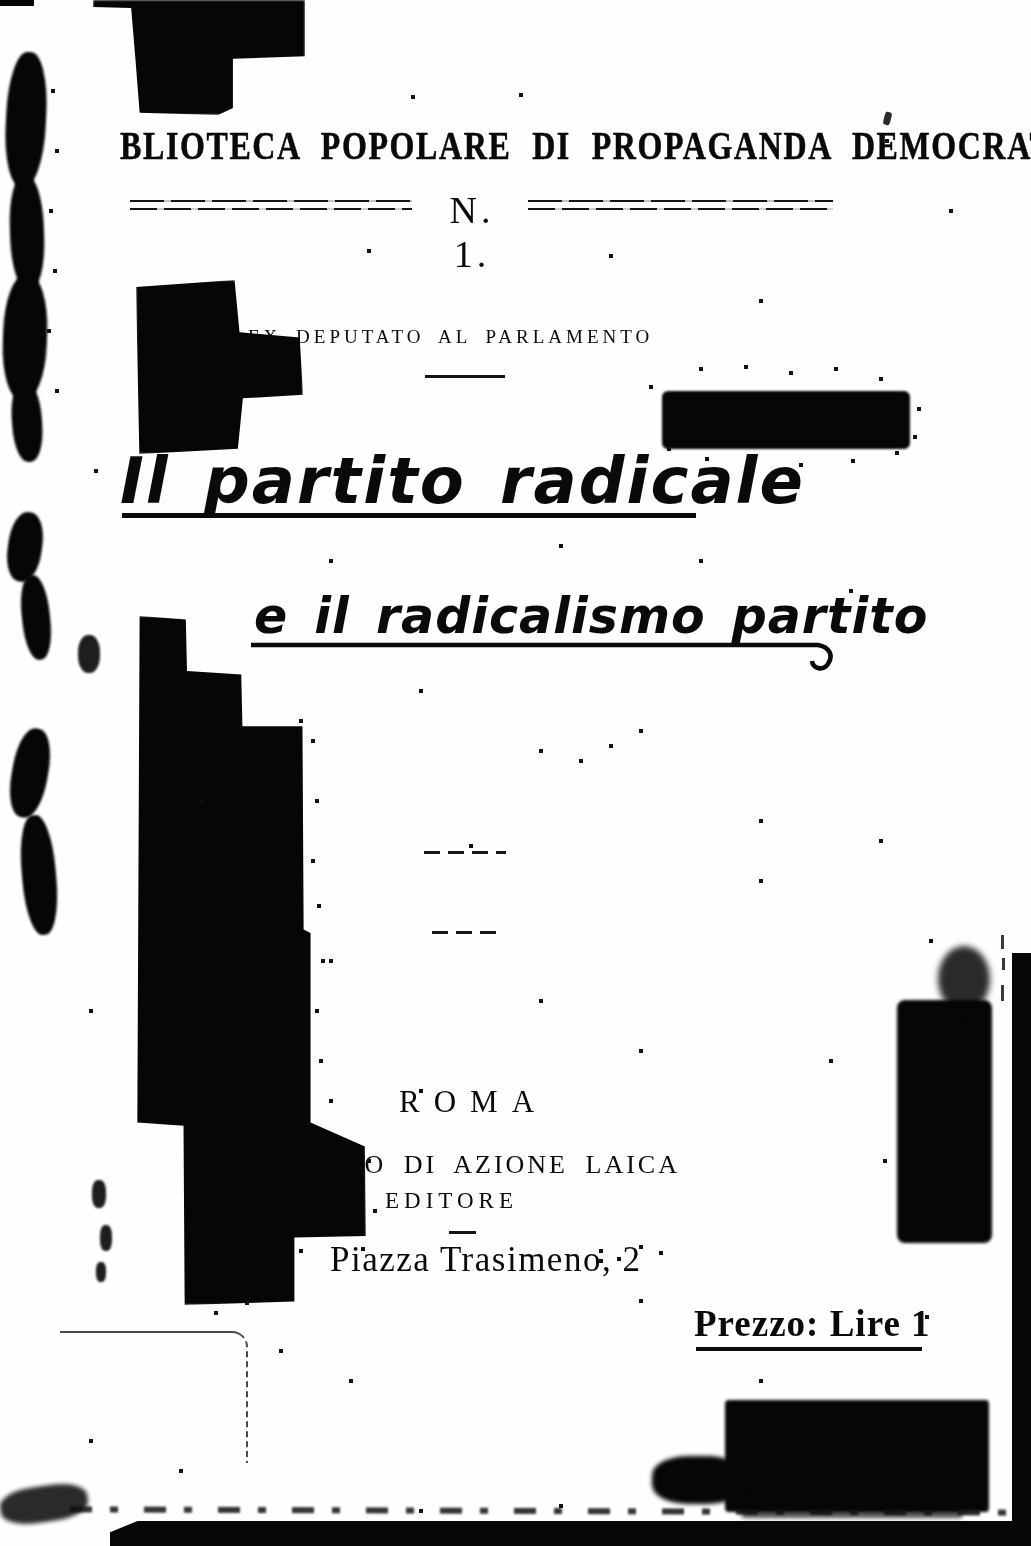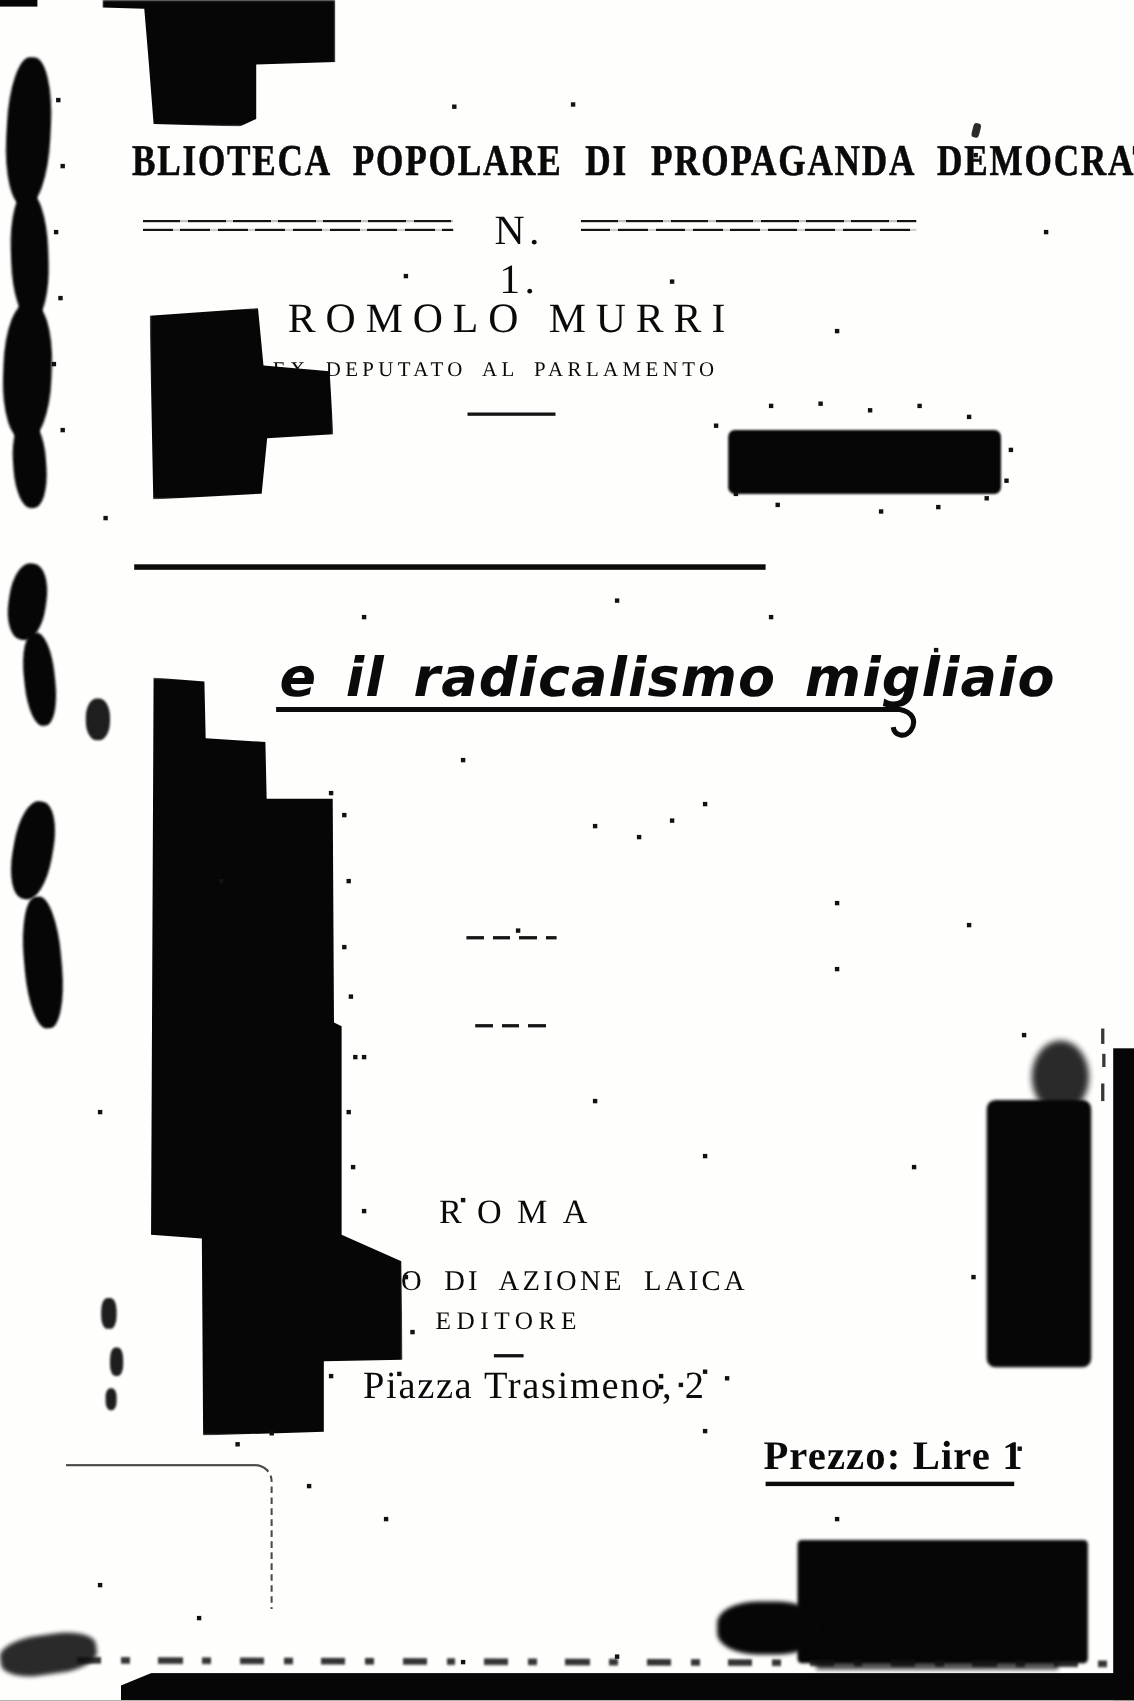--- a/index.html
+++ b/index.html
@@ -25,21 +25,21 @@
     left:120px;top:444px;font-size:64px;font-weight:bold;font-style:italic;
     font-family:"DejaVu Sans", sans-serif;letter-spacing:2px;word-spacing:10px;
   }
   .book-title-2{
     left:254px;top:588px;font-size:49px;font-weight:bold;font-style:italic;
     font-family:"DejaVu Sans", sans-serif;letter-spacing:1px;word-spacing:8px;
   }
   .edition-note{left:350px;top:862px;width:230px;font-size:31px;letter-spacing:1px;text-align:center;}
   .imprint-city{left:385px;top:1084px;width:160px;font-size:31px;letter-spacing:14px;text-align:center;text-indent:14px;}
   .imprint-publisher{left:335px;top:1150px;width:356px;font-size:26px;letter-spacing:3px;word-spacing:8px;text-align:center;}
-  .imprint-role{left:385px;top:1188px;width:155px;font-size:23px;letter-spacing:5px;text-align:center;}
+  .imprint-role{left:385px;top:1188px;width:155px;font-size:23px;letter-spacing:5px;text-align:left;}
   .imprint-address{left:330px;top:1240px;width:270px;font-size:35px;letter-spacing:1.5px;text-align:center;}
   .price-label{left:694px;top:1302px;font-size:37px;font-weight:bold;letter-spacing:1px;}
 
   
   .rule-double{
     height:10px;
     background-image:
       repeating-linear-gradient(90deg,#141414 0 34px,rgba(20,20,20,.25) 34px 41px),
       repeating-linear-gradient(90deg,#141414 0 27px,rgba(20,20,20,.2) 27px 34px);
     background-size:100% 2px,100% 2px;
@@ -138,27 +138,27 @@
 <body>
 
 <div class="page">
 
   <div class="abs nowrap series-title">BLIOTECA POPOLARE DI PROPAGANDA DEMOCRATICA</div>
 
   <div class="abs rule-double rule-left"></div>
   <div class="abs series-number">N. 1.</div>
   <div class="abs rule-double rule-right"></div>
 
-  <div class="abs nowrap author-name">ROMOLO MURRI</div>
   <div class="abs nowrap author-subtitle">EX DEPUTATO AL PARLAMENTO</div>
   <div class="abs rule-solid author-rule"></div>
 
+  <div class="abs nowrap book-title-1">Il partito radicale</div>
   <div class="abs title1-underline"></div>
 
-  <div class="abs nowrap book-title-2">e il radicalismo migliaio</div>
+  <div class="abs nowrap book-title-2">e il radicalismo partito</div>
   <svg class="abs title2-underline" viewBox="0 0 590 44">
     <path d="M3,7 L570,7 C581,9 586,17 580,26 C575,33 565,31 564,23" stroke="#0b0b0b" stroke-width="4.6" fill="none"></path>
   </svg>
 
   <div class="abs rule-dash edition-rule-top"></div>
   <div class="abs rule-dash edition-rule-bottom"></div>
 
   <div class="abs imprint-city">ROMA</div>
   <div class="abs nowrap imprint-publisher">TO DI AZIONE LAICA</div>
   <div class="abs imprint-role">EDITORE</div>

